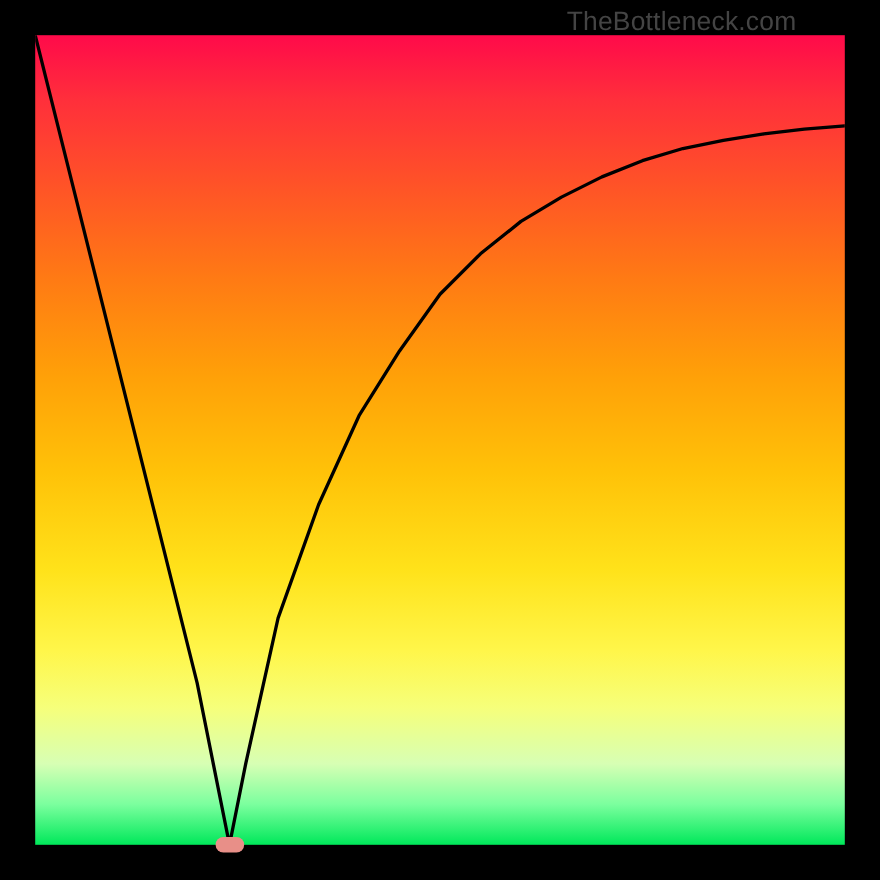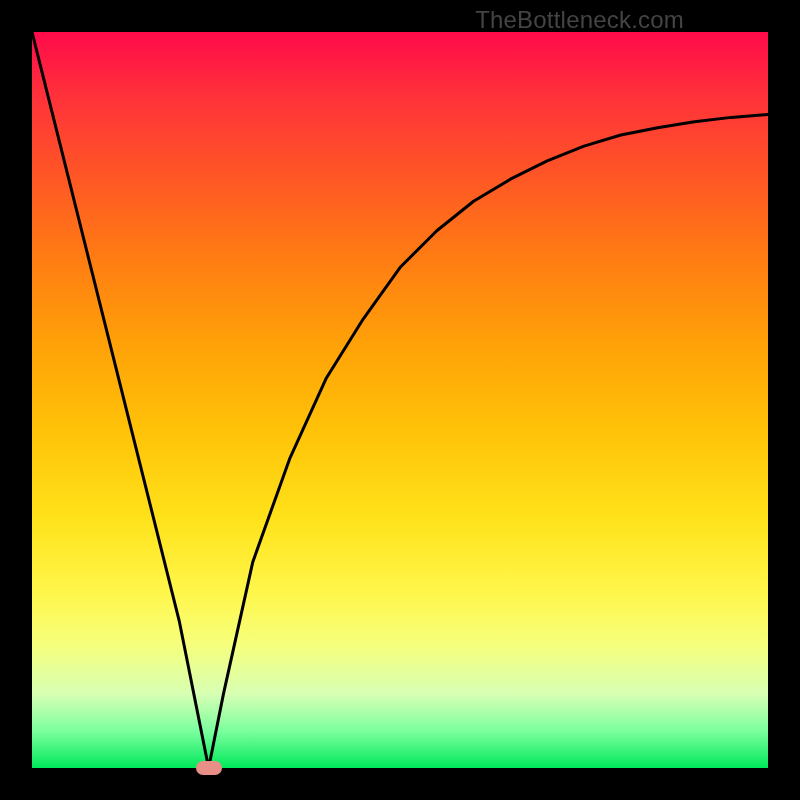--- a/index.html
+++ b/index.html
@@ -9,20 +9,21 @@
     height: 800px;
     overflow: hidden;
     background: #000;
     font-family: Arial, Helvetica, sans-serif;
   }
   .frame {
     position: relative;
     width: 696px;
     height: 800px;
     background: #000;
+    padding-left: 40px;
   }
   .gradient-area {
     position: absolute;
     left: 32px;
     top: 32px;
     width: 736px;
     height: 736px;
     background: linear-gradient(
       to bottom,
       #ff0a4a 0%,

